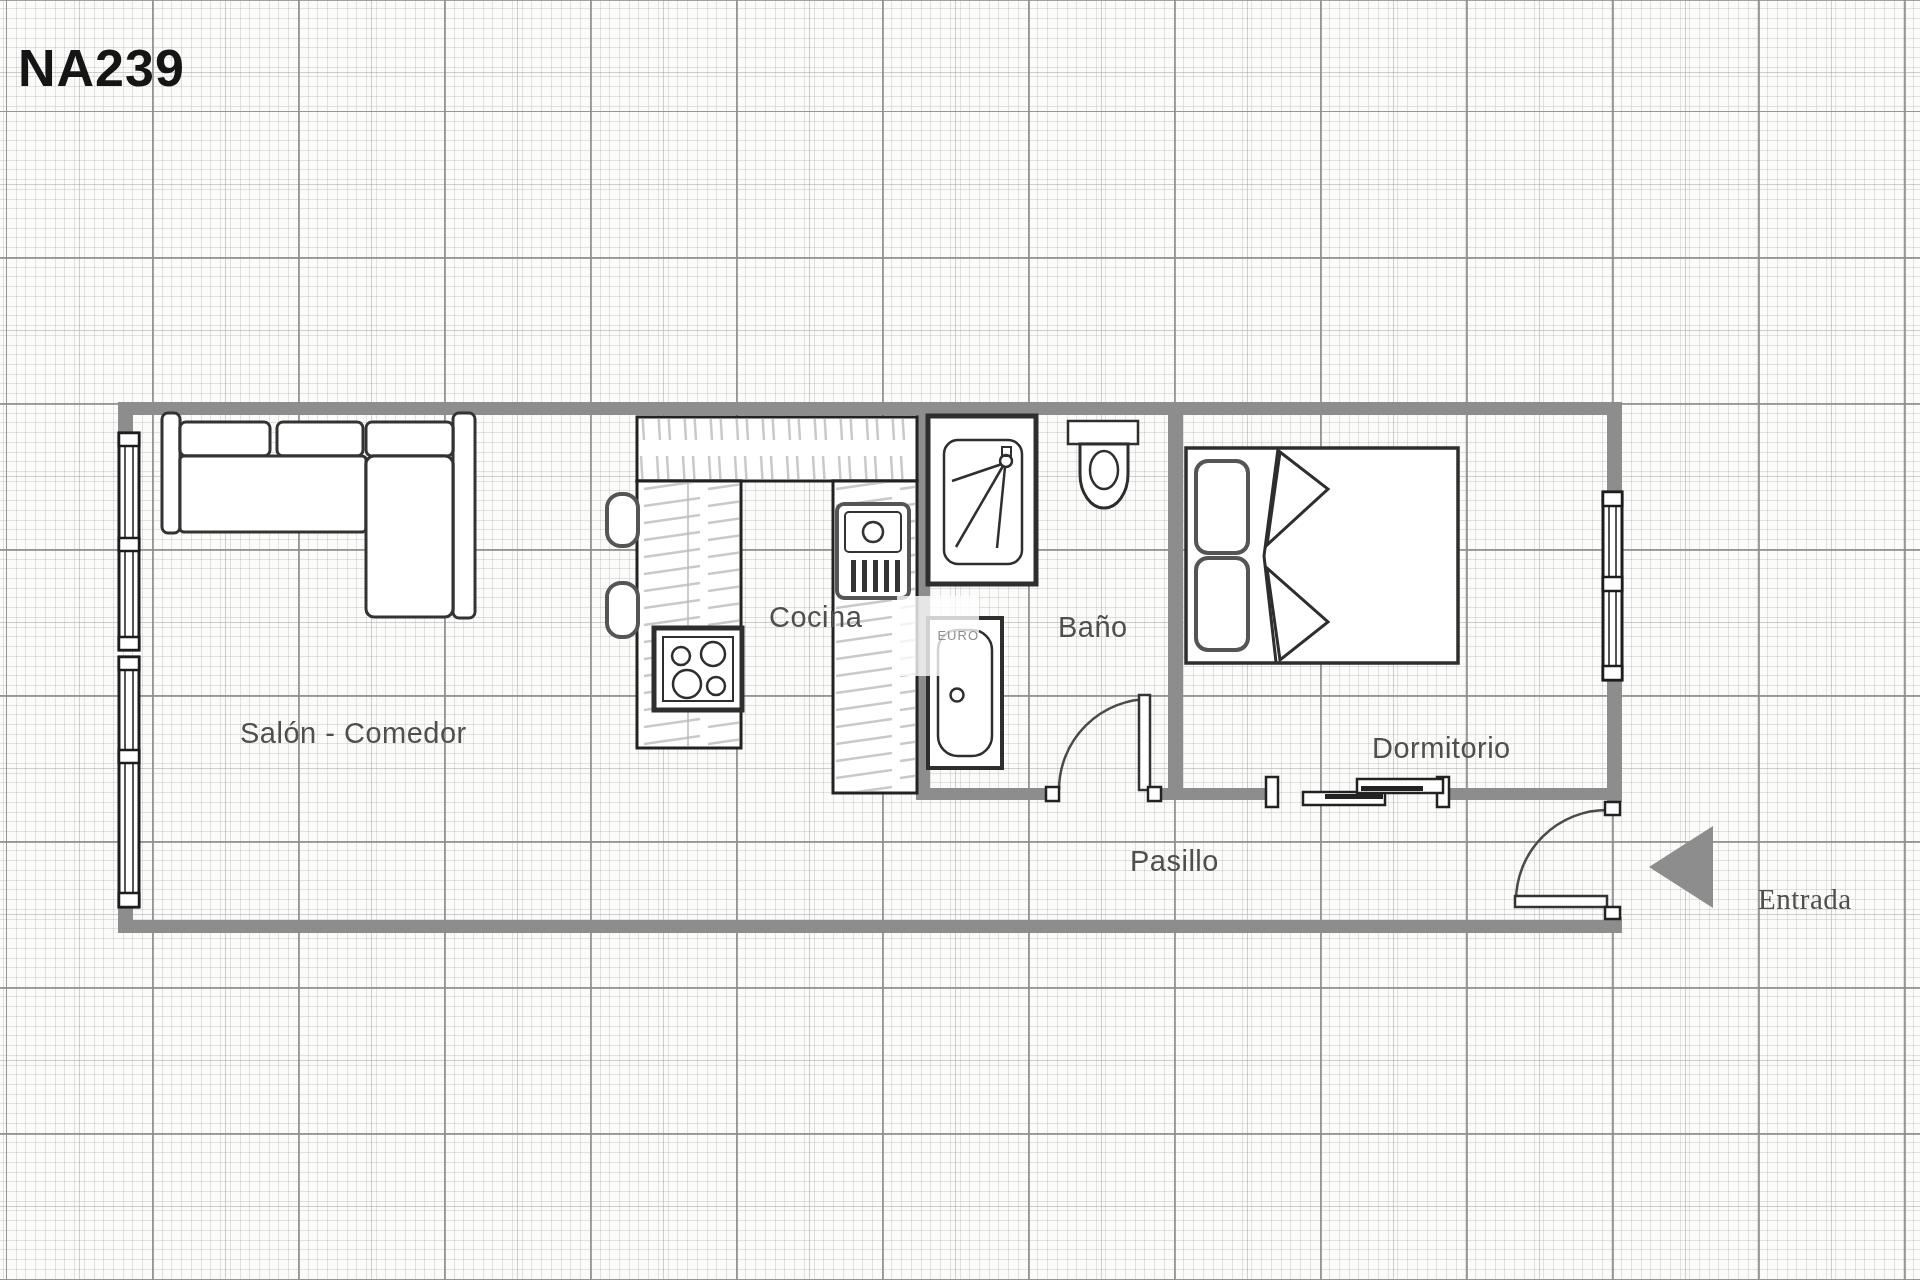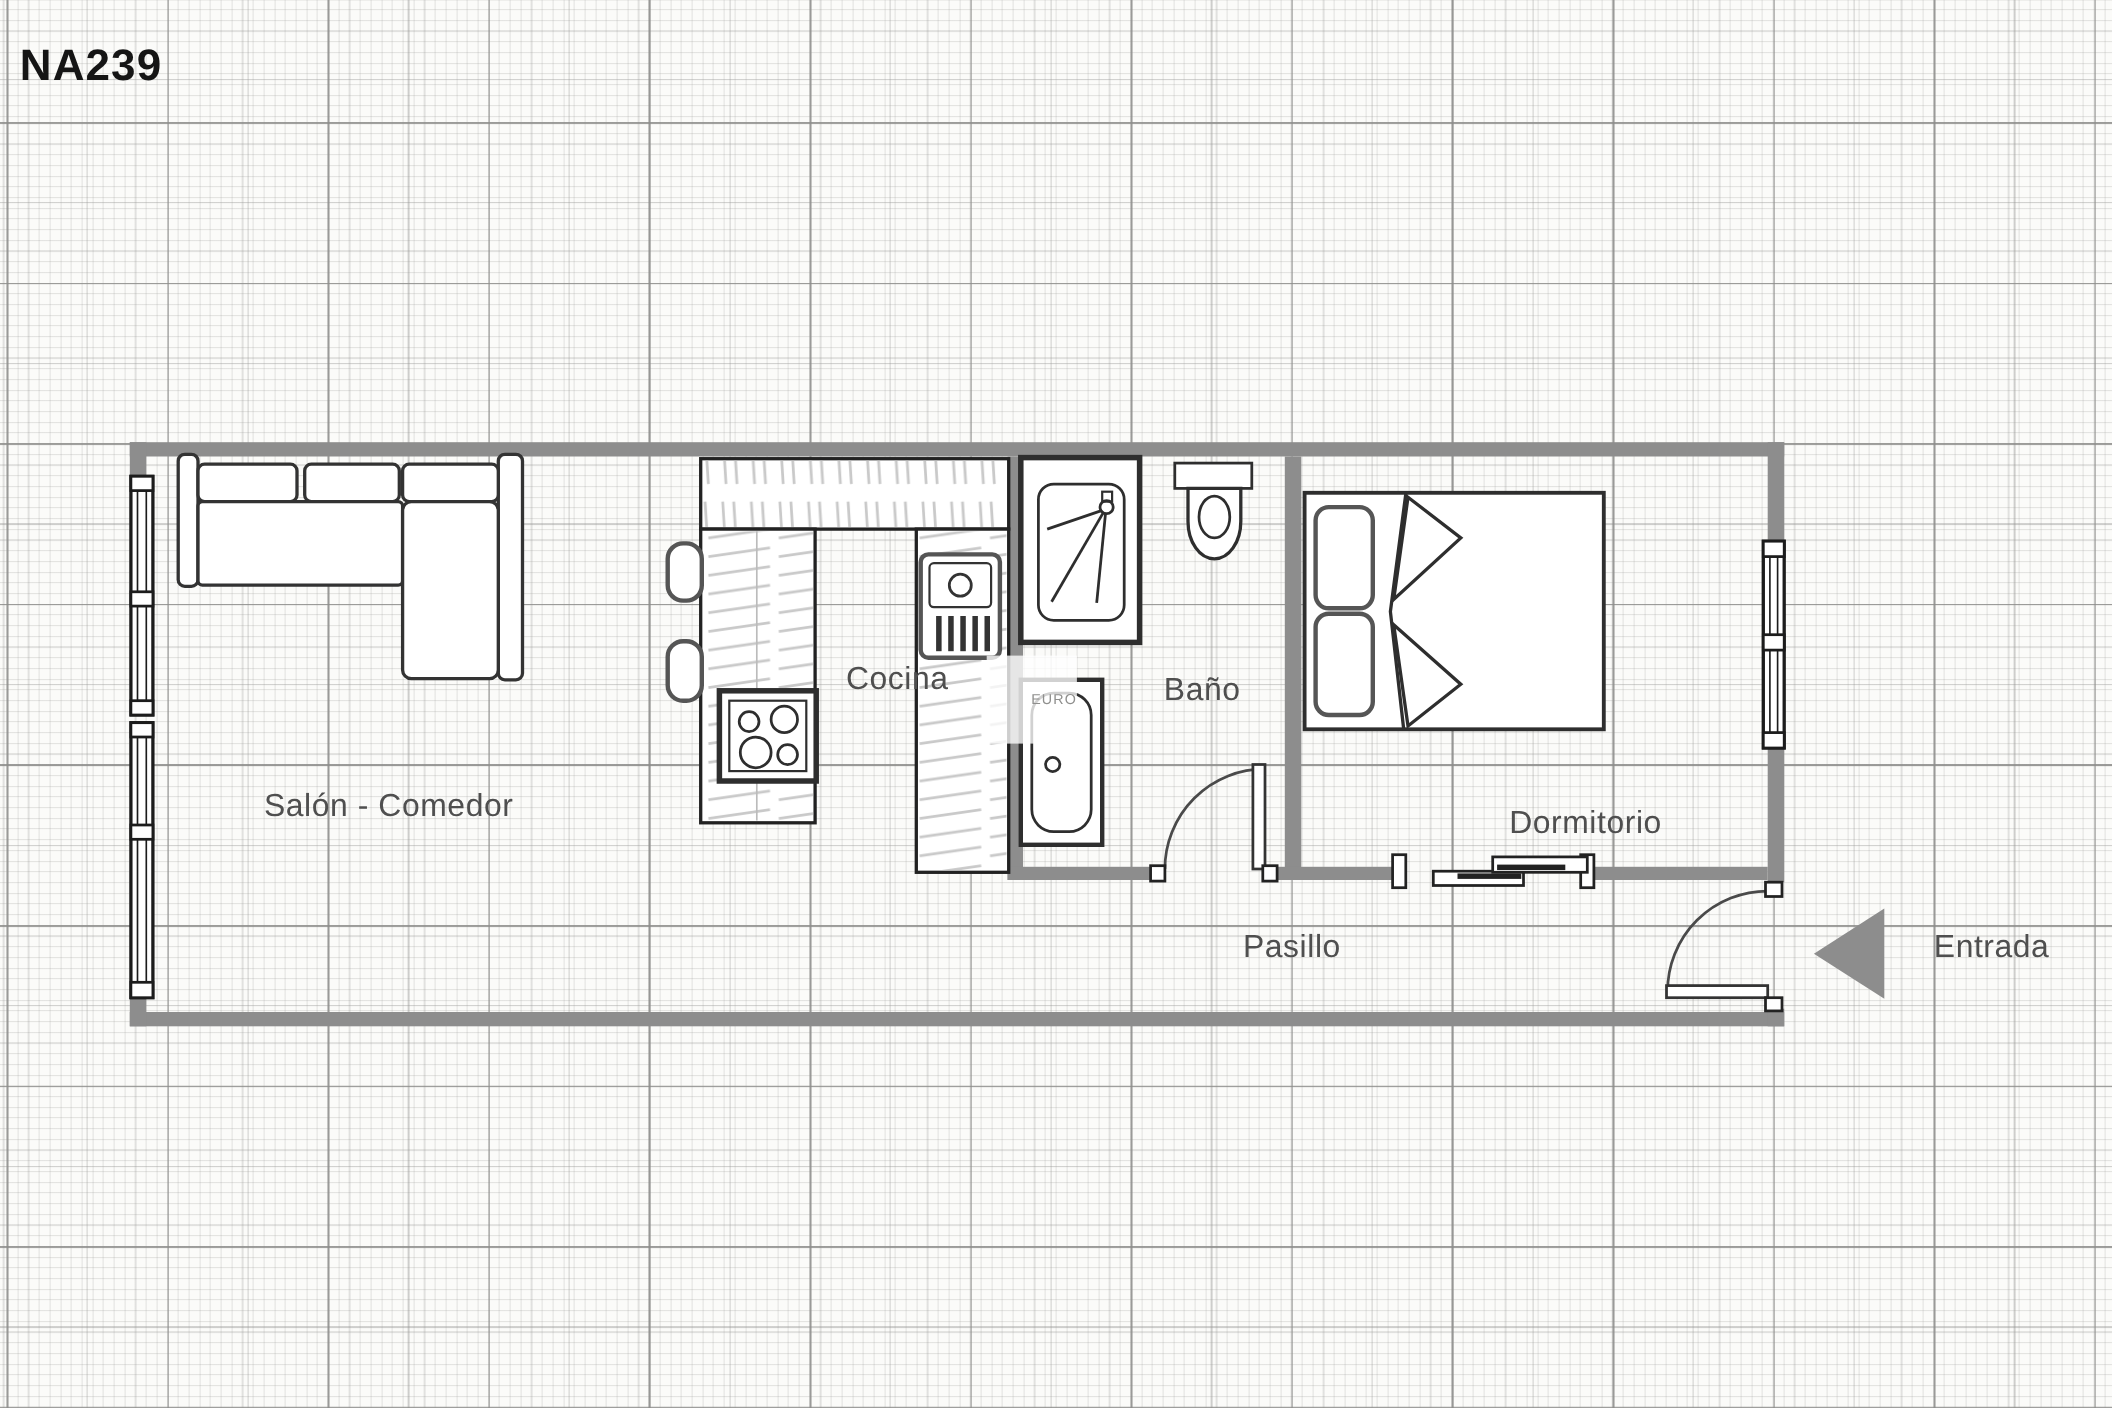--- a/index.html
+++ b/index.html
@@ -14,32 +14,32 @@
       repeating-linear-gradient(to bottom, rgba(140,140,138,.8) 0 1.5px, transparent 1.5px 146px),
       repeating-linear-gradient(to right, rgba(150,150,148,.45) 0 1px, transparent 1px 73px),
       repeating-linear-gradient(to bottom, rgba(150,150,148,.45) 0 1px, transparent 1px 73px),
       repeating-linear-gradient(to right, rgba(150,150,148,.26) 0 1px, transparent 1px 9.73px),
       repeating-linear-gradient(to bottom, rgba(150,150,148,.26) 0 1px, transparent 1px 9.73px);
     background-position:6px 0,0 111px,6px 0,0 111px,6px 0,0 111px;
   }
   .plan-svg{position:absolute;left:0;top:0;}
   .plan-title{
     position:absolute;left:18px;top:38px;
-    font-size:40px;font-weight:bold;color:#151515;letter-spacing:1px;text-align:center;
+    font-size:52px;font-weight:bold;color:#151515;letter-spacing:1px;text-align:center;
   }
   .room-label{
     position:absolute;
     font-size:29px;color:#4f4f4f;letter-spacing:.5px;white-space:nowrap;
   }
   .lbl-salon{left:240px;top:717px;}
   .lbl-cocina{left:742px;top:601px;margin-left:27px;}
   .lbl-bano{left:1038px;top:611px;margin-left:20px;}
   .lbl-dormitorio{left:1372px;top:701px;margin-top:31px;}
   .lbl-pasillo{left:1130px;top:845px;}
-  .lbl-entrada{left:1758px;top:845px;}
+  .lbl-entrada{left:1758px;top:883px;font-family:Liberation Serif, serif;}
   .watermark{
     position:absolute;left:897px;top:596px;width:82px;height:80px;
     background:rgba(255,255,255,.78);
     color:#8f8f8d;font-size:13px;line-height:80px;text-align:right;
     letter-spacing:1px;overflow:hidden;
   }
 </style>
 </head>
 <body>
 

